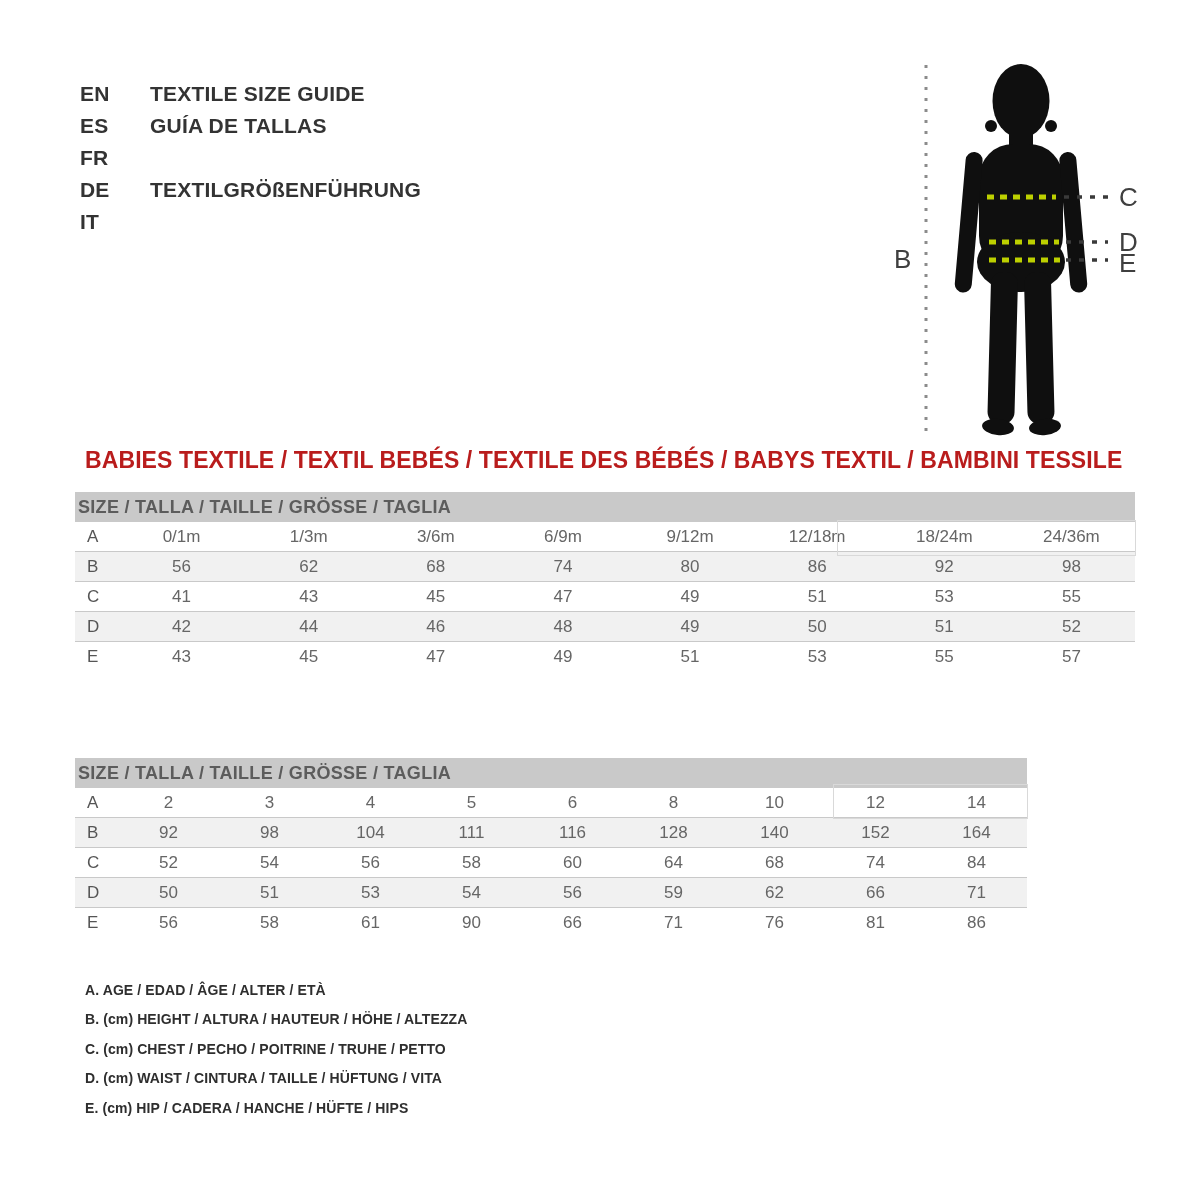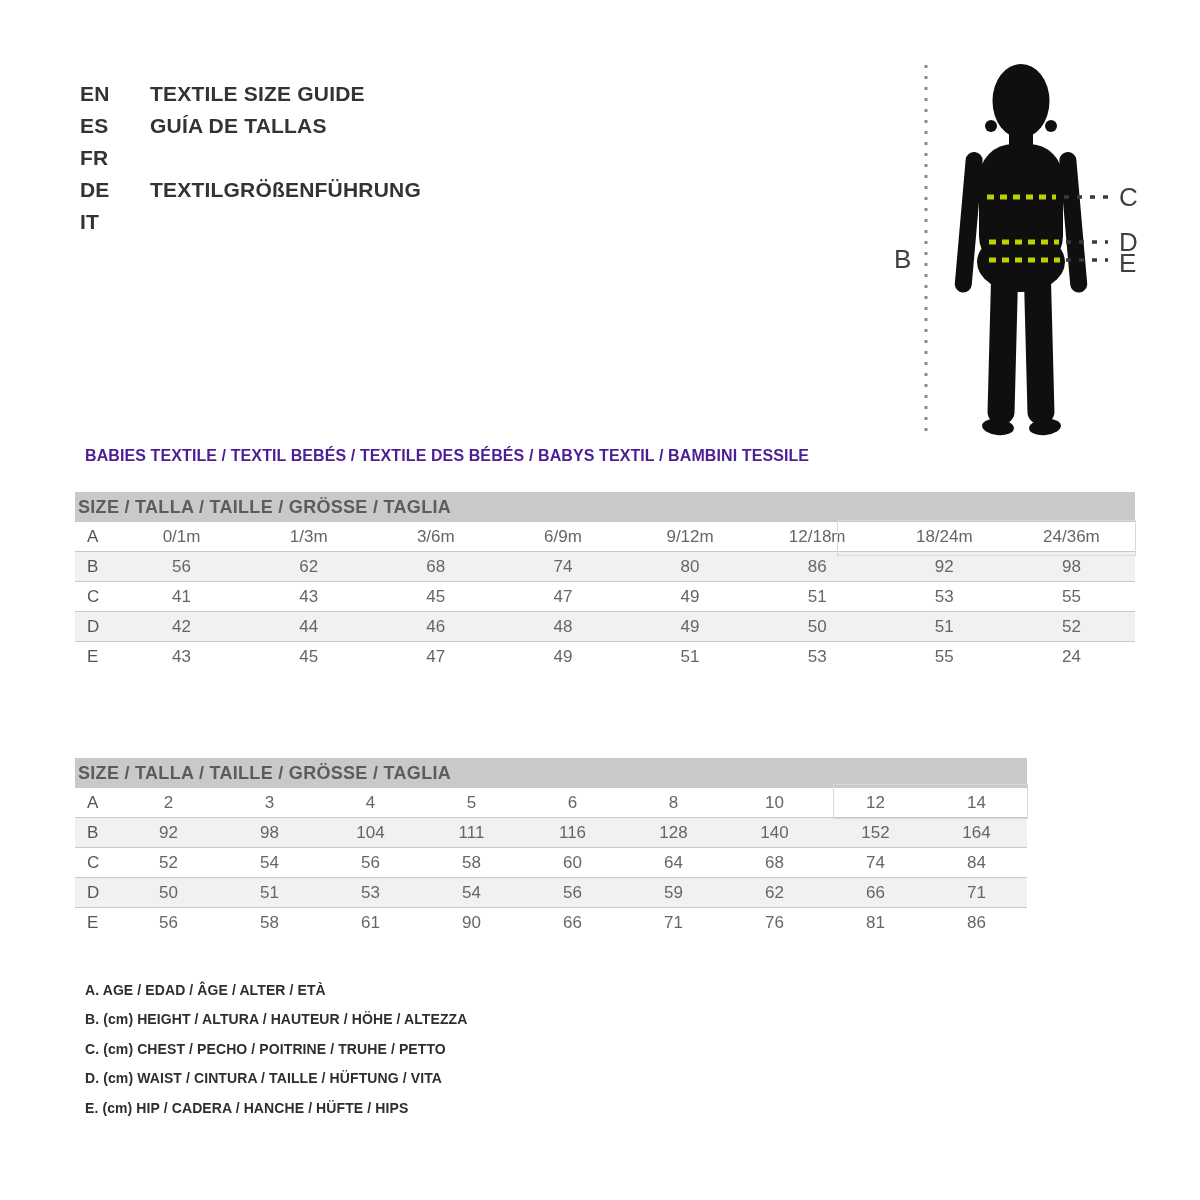--- a/index.html
+++ b/index.html
@@ -38,23 +38,23 @@
   .figure text {
     font-family: "Liberation Sans", sans-serif;
     font-size: 26px;
     fill: #3f3f3f;
   }
 
   
   .section-title {
     position: absolute;
     left: 85px;
-    font-size: 16px;
+    font-size: 23px;
     font-weight: bold;
-    color: #4c1d95;
+    color: #b91c1c;
     letter-spacing: 0.1px;
     white-space: nowrap;
   }
   .babies-title { top: 447px; }
   .children-title { top: 723px; }
 
   
   .size-table {
     position: absolute;
     left: 75px;
@@ -235,21 +235,21 @@
         </tr>
         <tr class="data-row bordered">
           <td class="row-label">E</td>
           <td>43</td>
           <td>45</td>
           <td>47</td>
           <td>49</td>
           <td>51</td>
           <td>53</td>
           <td>55</td>
-          <td>24</td>
+          <td>57</td>
         </tr>
       </tbody>
   </table>
   <div class="highlight-box babies-box"></div>
 
 
   <table class="size-table children-table">
     <colgroup>
         <col style="width:43px">
         <col span="9">

